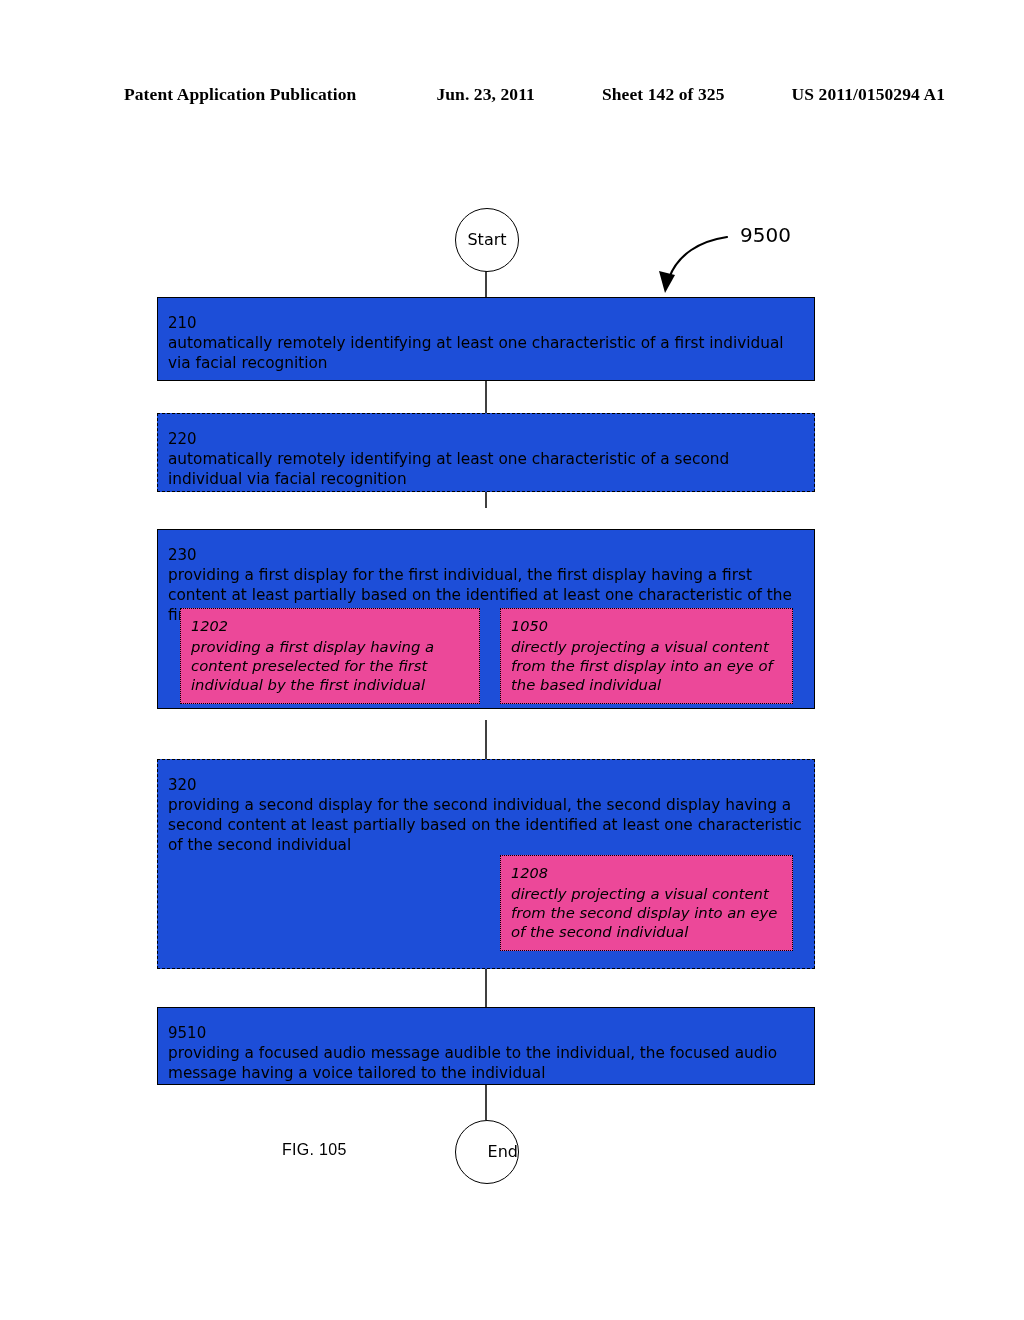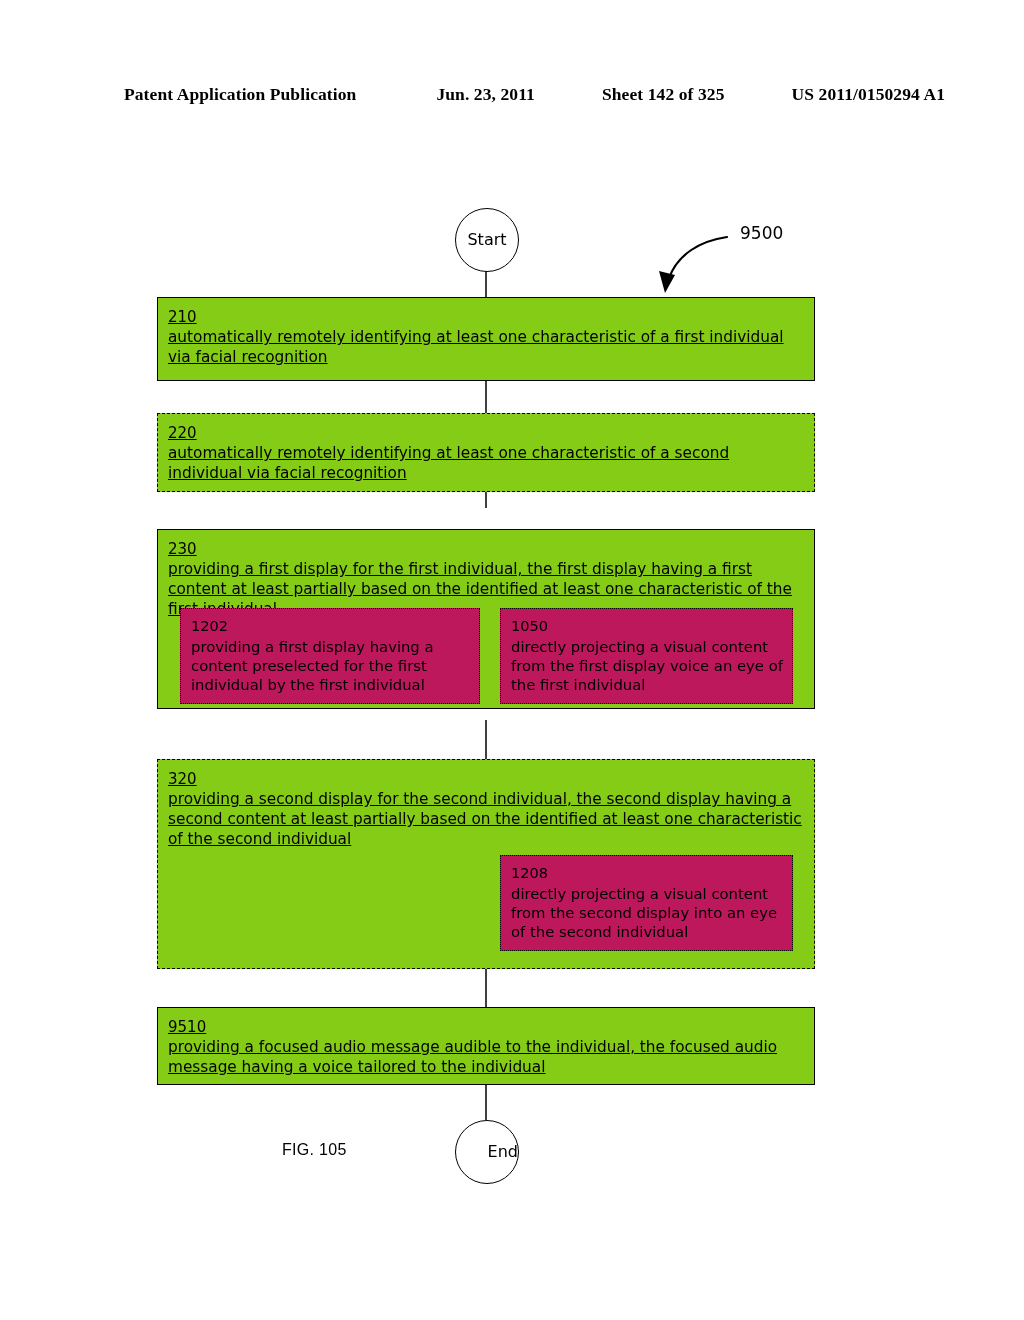--- a/index.html
+++ b/index.html
@@ -62,42 +62,41 @@
     z-index: 4;
   }
   #node-start { left: 455px; top: 208px; width: 62px; height: 62px; }
   #node-end   { left: 455px; top: 1120px; width: 62px; height: 62px; justify-content: flex-end; }
 
   
   #ref-9500 {
     position: absolute;
     left: 740px;
     top: 223px;
-    font-size: 17px;
+    font-size: 20px;
     z-index: 4;
   }
 
   
   #fig-label {
     position: absolute;
     left: 282px;
     top: 1141px;
     font-family: "Liberation Sans", sans-serif;
     font-size: 16px;
     letter-spacing: 0.3px;
   }
 
   
   .step {
     position: absolute;
-    background: #84cc16;
+    background: #1d4ed8;
     box-sizing: border-box;
-    padding: 10px 10px 10px 10px;
+    padding: 16px 10px 10px 10px;
     z-index: 3;
-    text-decoration: underline;
   }
   .step.solid  { border: 1.6px solid #000; }
   .step.dashed { border: 1.5px dashed #000; }
 
   .step-num {
     font-size: 15px;
     line-height: 1.28;
     margin-bottom: 1px;
   }
   .step-text {
@@ -108,25 +107,26 @@
   
   #box-210 { left: 157px; top: 297px; width: 658px; height: 84px; }
   #box-220 { left: 157px; top: 413px; width: 658px; height: 79px; }
   #box-230 { left: 157px; top: 529px; width: 658px; height: 180px; }
   #box-240 { left: 157px; top: 759px; width: 658px; height: 210px; }
   #box-9510{ left: 157px; top: 1007px; width: 658px; height: 78px; }
 
   
   .substep {
     position: absolute;
-    background: #be185d;
+    background: #ec4899;
     box-sizing: border-box;
     border: 1.4px dotted #000;
     padding: 8px 9px 9px 10px;
     z-index: 4;
+    font-style: italic;
   }
   .substep .step-num { font-size: 14.5px; }
   .substep .step-text { font-size: 14.8px; line-height: 1.31; }
 
   #box-1202 { left: 180px; top: 608px; width: 300px; height: 96px; }
   #box-1204 { left: 500px; top: 608px; width: 293px; height: 96px; }
   #box-1206 { left: 180px; top: 855px; width: 300px; height: 96px; }
   #box-1208 { left: 500px; top: 855px; width: 293px; height: 96px; }
 </style>
 </head>
@@ -185,21 +185,21 @@
     <div class="step-text">providing a first display for the first individual, the first display having a first content at least partially based on the identified at least one characteristic of the first individual</div>
   </div>
 
   <div id="box-1202" class="substep">
     <div class="step-num">1202</div>
     <div class="step-text">providing a first display having a content preselected for the first individual by the first individual</div>
   </div>
 
   <div id="box-1204" class="substep">
     <div class="step-num">1050</div>
-    <div class="step-text">directly projecting a visual content from the first display voice an eye of the first individual</div>
+    <div class="step-text">directly projecting a visual content from the first display into an eye of the based individual</div>
   </div>
 
   <div id="box-240" class="step dashed">
     <div class="step-num">320</div>
     <div class="step-text">providing a second display for the second individual, the second display having a second content at least partially based on the identified at least one characteristic of the second individual</div>
   </div>
 
 
   <div id="box-1208" class="substep">
     <div class="step-num">1208</div>

